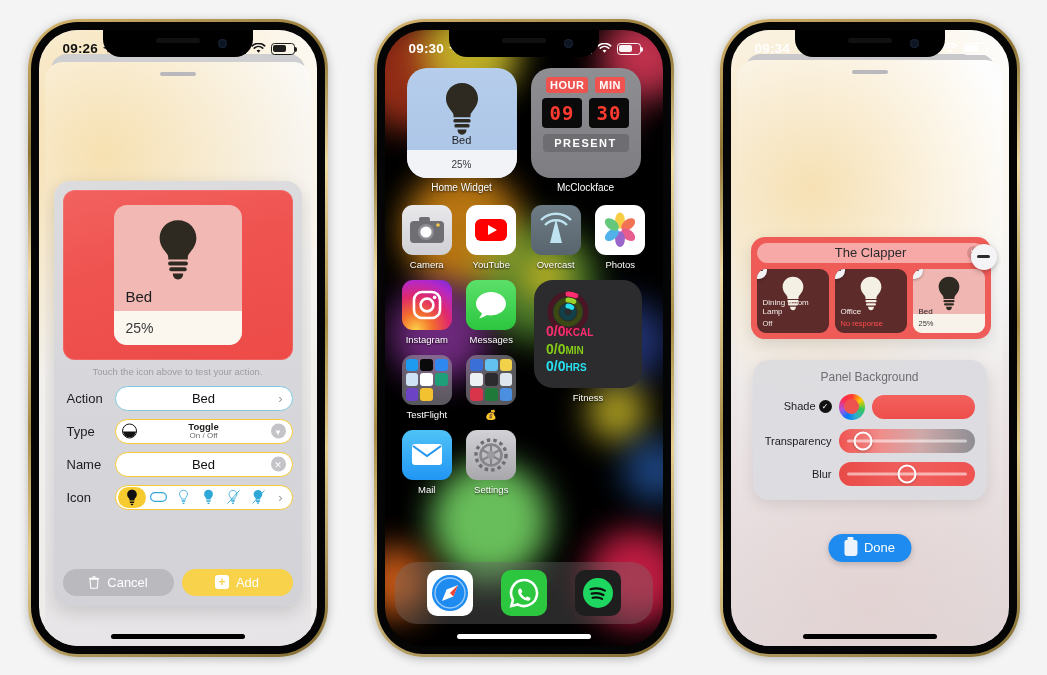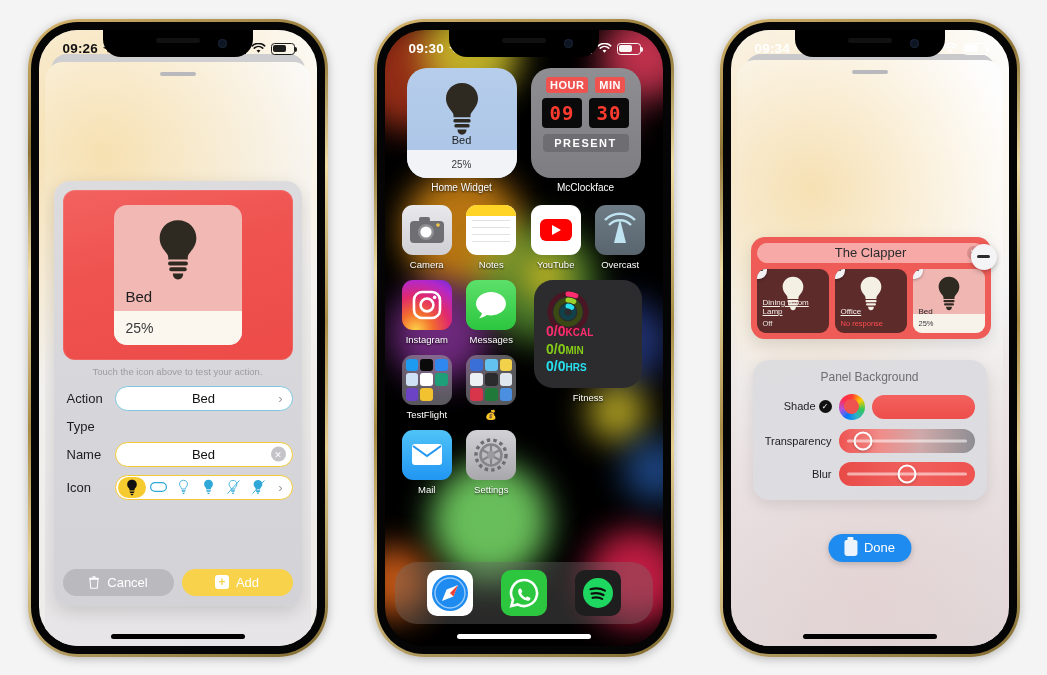--- a/index.html
+++ b/index.html
@@ -198,21 +198,21 @@
     height:20px; border-radius:10px; background:rgba(255,255,255,.48);
     display:flex; align-items:center; justify-content:center;
     font-size:13px; color:#2b2b2e; position:relative;
   }
   .clapper-x{ position:absolute; right:4px; top:50%; transform:translateY(-50%); width:14px;height:14px;border-radius:50%;background:#d9908e;color:#fff;font-size:9px;display:flex;align-items:center;justify-content:center;}
   .clapper-items{ display:flex; gap:6px; margin-top:6px; }
   .ci{ position:relative; flex:1; height:64px; border-radius:9px; overflow:hidden; }
   .ci.dark{ background:#5e2b2b; }
   .ci.lit{ background:#f0b6b2; }
   .ci .bulb{ position:absolute; top:7px; left:50%; transform:translateX(-50%); width:26px;height:35px; }
-  .ci .nm{ position:absolute; left:6px; bottom:17px; font-size:8px;text-decoration:underline; }
+  .ci .nm{ position:absolute; left:6px; bottom:17px; font-size:8px; }
   .ci .st{ position:absolute; left:6px; bottom:5px; font-size:7.5px; }
   .ci.dark .nm{ color:#f3efe9; } .ci.dark .st{ color:#e8e4de; }
   .ci .foot{ position:absolute;left:0;right:0;bottom:0;height:19px;background:#f7f2ea;}
   .ci.lit .nm{ color:#1d1d1f; } .ci.lit .st{ color:#3a3a3c; }
   .minus{
     position:absolute; width:17px;height:17px;border-radius:50%;background:#f2f2f4;
     display:flex;align-items:center;justify-content:center; box-shadow:0 1px 3px rgba(0,0,0,.3); z-index:5;
   }
   .minus b{ display:block; width:9px;height:2px;background:#2b2b2e;border-radius:1px;}
   .expand{
@@ -286,20 +286,28 @@
           <div class="field-row">
             <div class="field-label">Action</div>
             <div class="field-box blue">
               <span class="field-text">Bed</span>
               <span class="chev">›</span>
             </div>
           </div>
 
           <div class="field-row">
             <div class="field-label">Type</div>
+            <div class="field-box yellow">
+              <span class="half-dot"></span>
+              <span class="field-sub">
+                <span class="t1">Toggle</span>
+                <span class="t2">On / Off</span>
+              </span>
+              <span class="circ-btn">▾</span>
+            </div>
           </div>
 
           <div class="field-row">
             <div class="field-label">Name</div>
             <div class="field-box yellow">
               <span class="field-text">Bed</span>
               <span class="circ-btn">✕</span>
             </div>
           </div>
 
@@ -479,49 +487,54 @@
                 <rect x="8" y="16" width="34" height="22" rx="4" fill="#6e6e73"></rect>
                 <rect x="17" y="12" width="11" height="5" rx="2" fill="#6e6e73"></rect>
                 <circle cx="24" cy="27" r="8" fill="#8e8e93"></circle>
                   <circle cx="24" cy="27" r="5.6" fill="#fff"></circle>
                 <circle cx="36" cy="20" r="1.8" fill="#f7c948"></circle>
               </svg>
             </div>
             <div class="app-nm">Camera</div>
           </div>
 
-          <div class="app">
-            <div class="app-ic" style="background:#fff">
-              <div style="position:absolute;top:0;left:0;right:0;height:11px;background:#ffd426"></div>
-              <div style="position:absolute;top:15px;left:6px;right:6px;height:1.5px;background:#e2e2e5"></div>
-              <div style="position:absolute;top:22px;left:6px;right:6px;height:1.5px;background:#e2e2e5"></div>
-              <div style="position:absolute;top:29px;left:6px;right:6px;height:1.5px;background:#e2e2e5"></div>
-              <div style="position:absolute;top:36px;left:6px;right:6px;height:1.5px;background:#e2e2e5"></div>
-            </div>
-            <div class="app-nm">Notes</div>
-          </div>
 
           <div class="app">
             <div class="app-ic" style="background:#fff;display:flex;align-items:center;justify-content:center">
               <span style="width:32px;height:22px;border-radius:6px;background:#ff0000;display:flex;align-items:center;justify-content:center">
                 <span style="width:0;height:0;border-left:9px solid #fff;border-top:5.5px solid transparent;border-bottom:5.5px solid transparent;margin-left:2px;"></span>
               </span>
             </div>
             <div class="app-nm">YouTube</div>
           </div>
 
           <div class="app">
             <div class="app-ic" style="background:linear-gradient(180deg,#6d7b85,#59656e)">
               <svg width="50" height="50" viewBox="0 0 50 50">
                 <path d="M25 14l6 24h-12l6-24z" fill="#bfe3f0"></path>
                 <path d="M14 20a15 15 0 0122 0" fill="none" stroke="#bfe3f0" stroke-width="2.4"></path>
                 <path d="M10 15a21 21 0 0130 0" fill="none" stroke="#bfe3f0" stroke-width="2.4"></path>
               </svg>
             </div>
             <div class="app-nm">Overcast</div>
+          </div>
+          <div class="app">
+            <div class="app-ic" style="background:#fff;display:flex;align-items:center;justify-content:center">
+              <svg width="38" height="38" viewBox="0 0 40 40">
+                <g opacity=".88">
+                  <ellipse cx="20" cy="10" rx="5.2" ry="8.4" fill="#f9c52c"></ellipse>
+                  <ellipse cx="28.6" cy="14.2" rx="5.2" ry="8.4" fill="#f0603d" transform="rotate(51 28.6 14.2)"></ellipse>
+                  <ellipse cx="28.6" cy="25" rx="5.2" ry="8.4" fill="#e4467f" transform="rotate(128 28.6 25)"></ellipse>
+                  <ellipse cx="20" cy="29.6" rx="5.2" ry="8.4" fill="#8e52c4"></ellipse>
+                  <ellipse cx="11.4" cy="25" rx="5.2" ry="8.4" fill="#3aa7e8" transform="rotate(51 11.4 25)"></ellipse>
+                  <ellipse cx="11.4" cy="14.2" rx="5.2" ry="8.4" fill="#4fc06a" transform="rotate(128 11.4 14.2)"></ellipse>
+                </g>
+              </svg>
+            </div>
+            <div class="app-nm">Photos</div>
           </div>
           <div class="app">
             <div class="app-ic" style="background:radial-gradient(circle at 28% 100%, #fdd246 0%, #f36c2e 28%, #e0296d 55%, #b428c8 80%, #6b2fd6 100%);display:flex;align-items:center;justify-content:center">
               <svg width="32" height="32" viewBox="0 0 32 32">
                 <rect x="3" y="3" width="26" height="26" rx="8" fill="none" stroke="#fff" stroke-width="2.6"></rect>
                 <circle cx="16" cy="16" r="6.4" fill="none" stroke="#fff" stroke-width="2.6"></circle>
                 <circle cx="23.6" cy="8.4" r="1.8" fill="#fff"></circle>
               </svg>
             </div>
             <div class="app-nm">Instagram</div>

